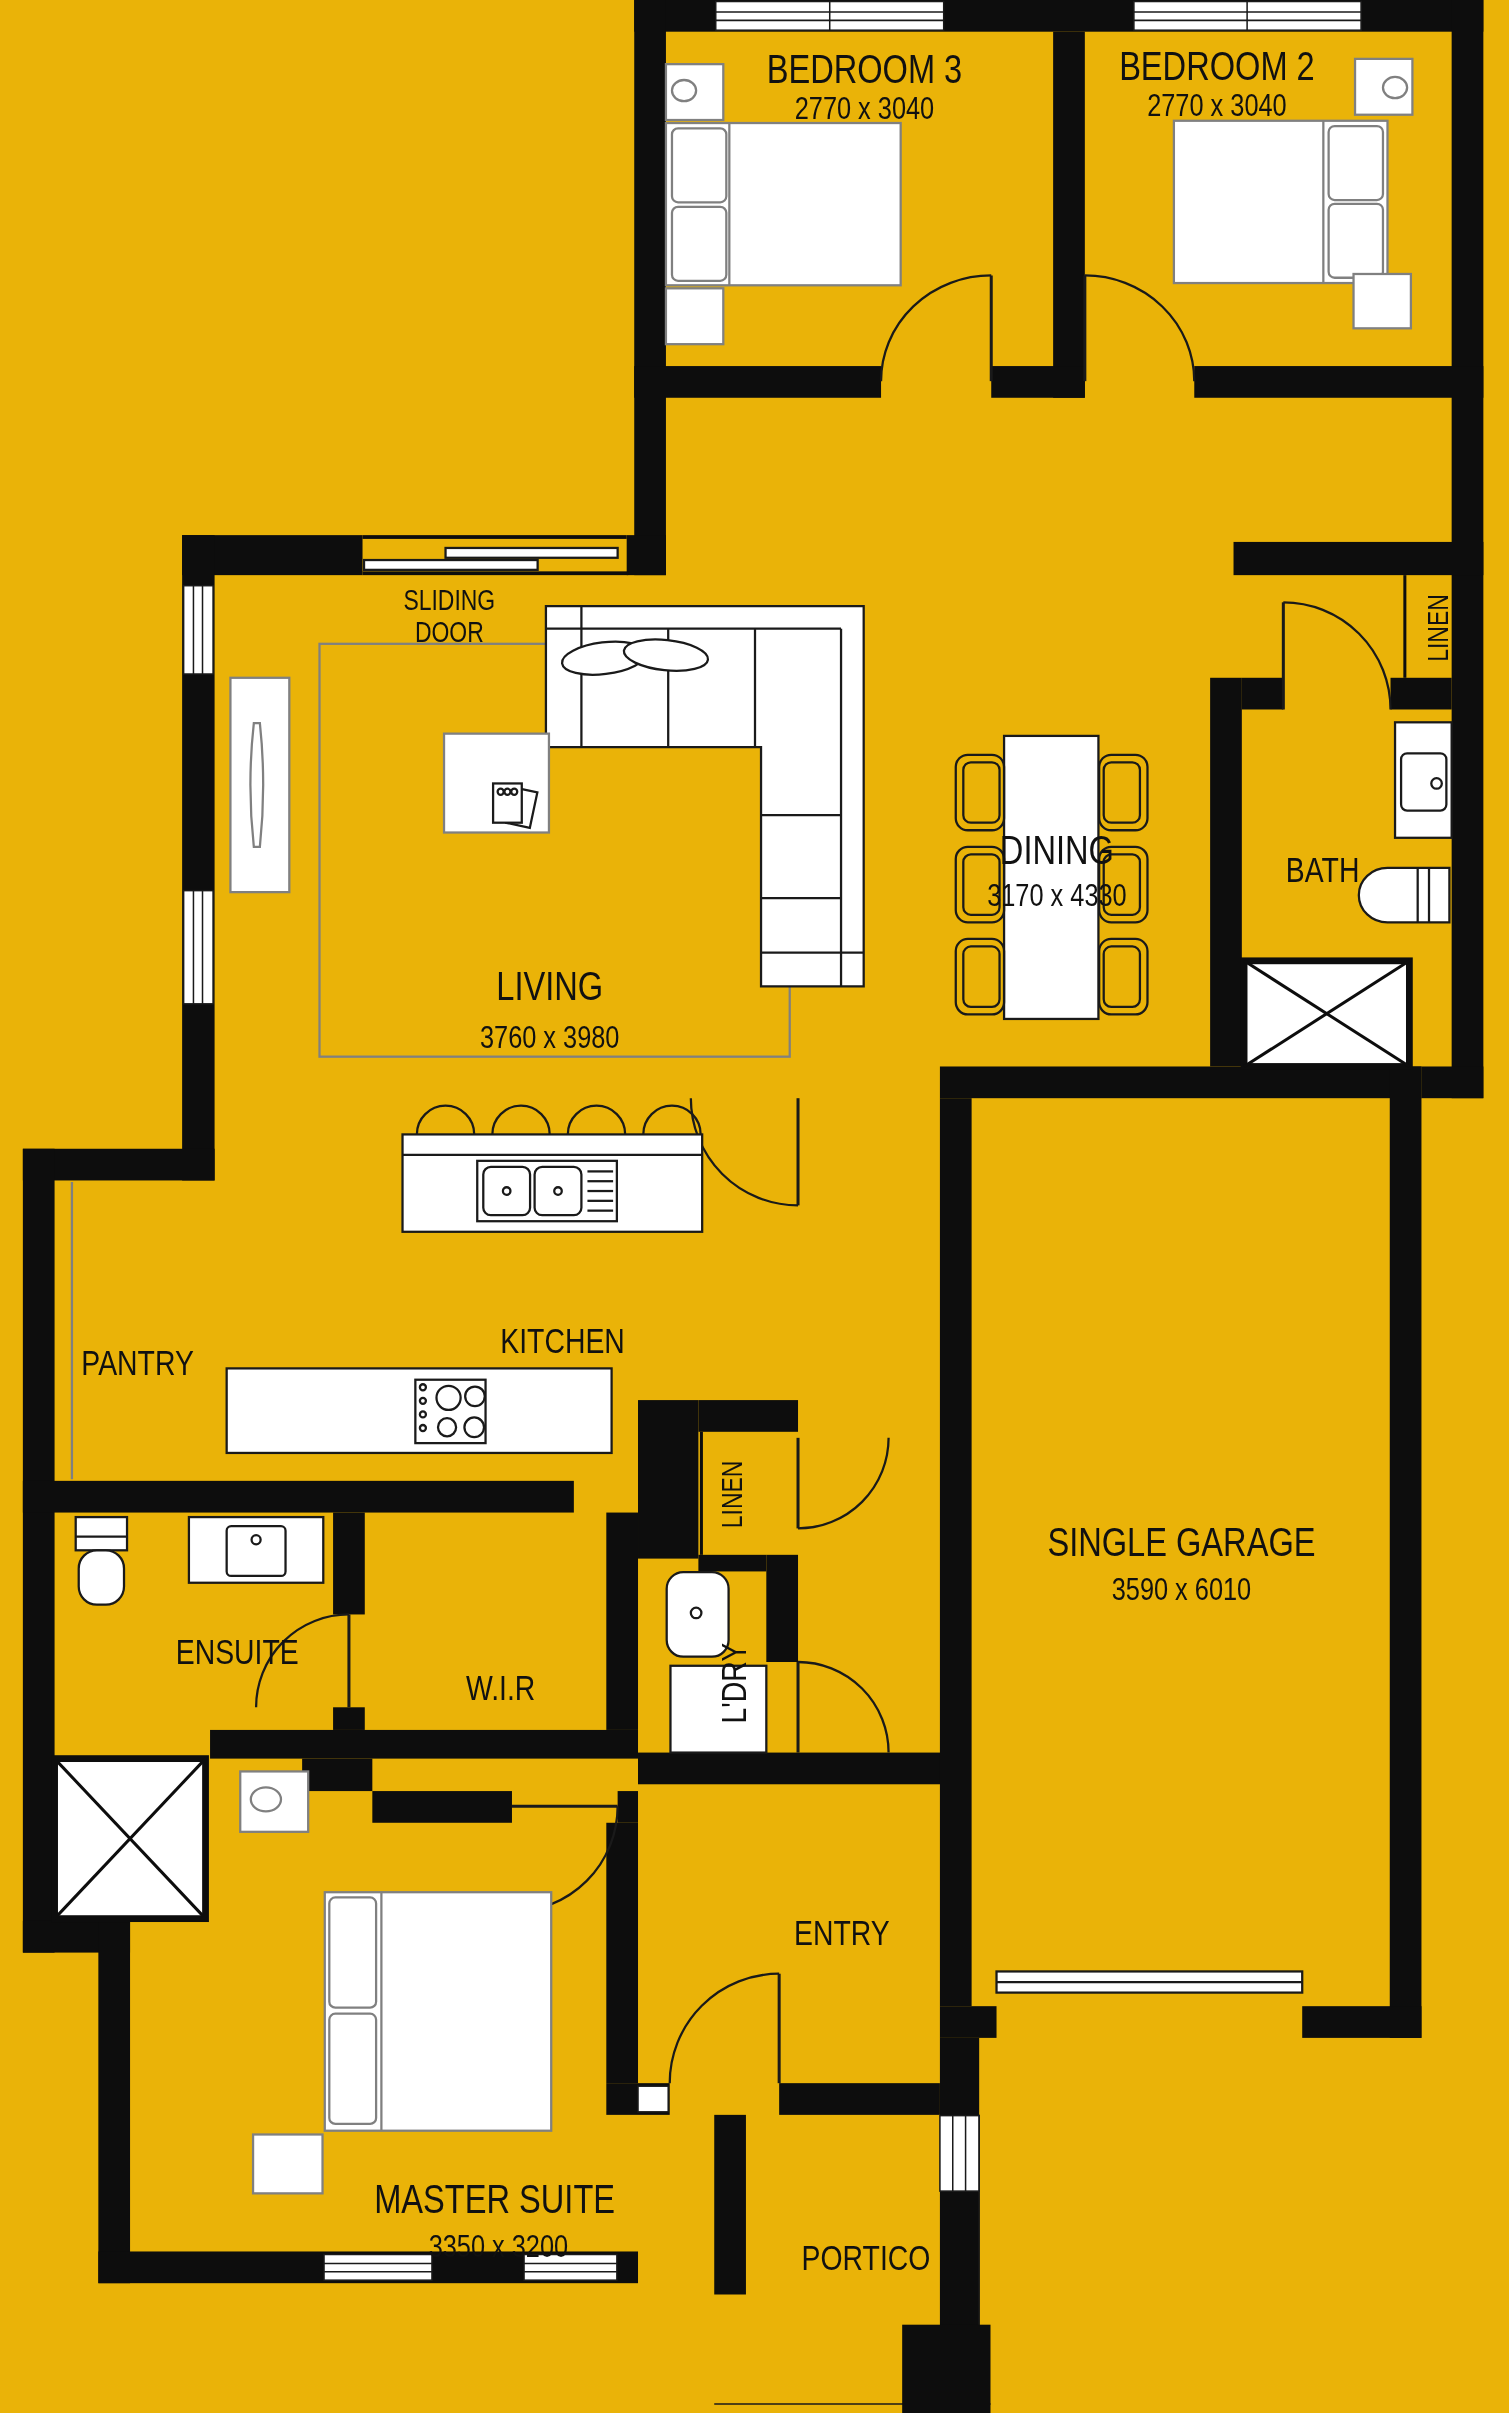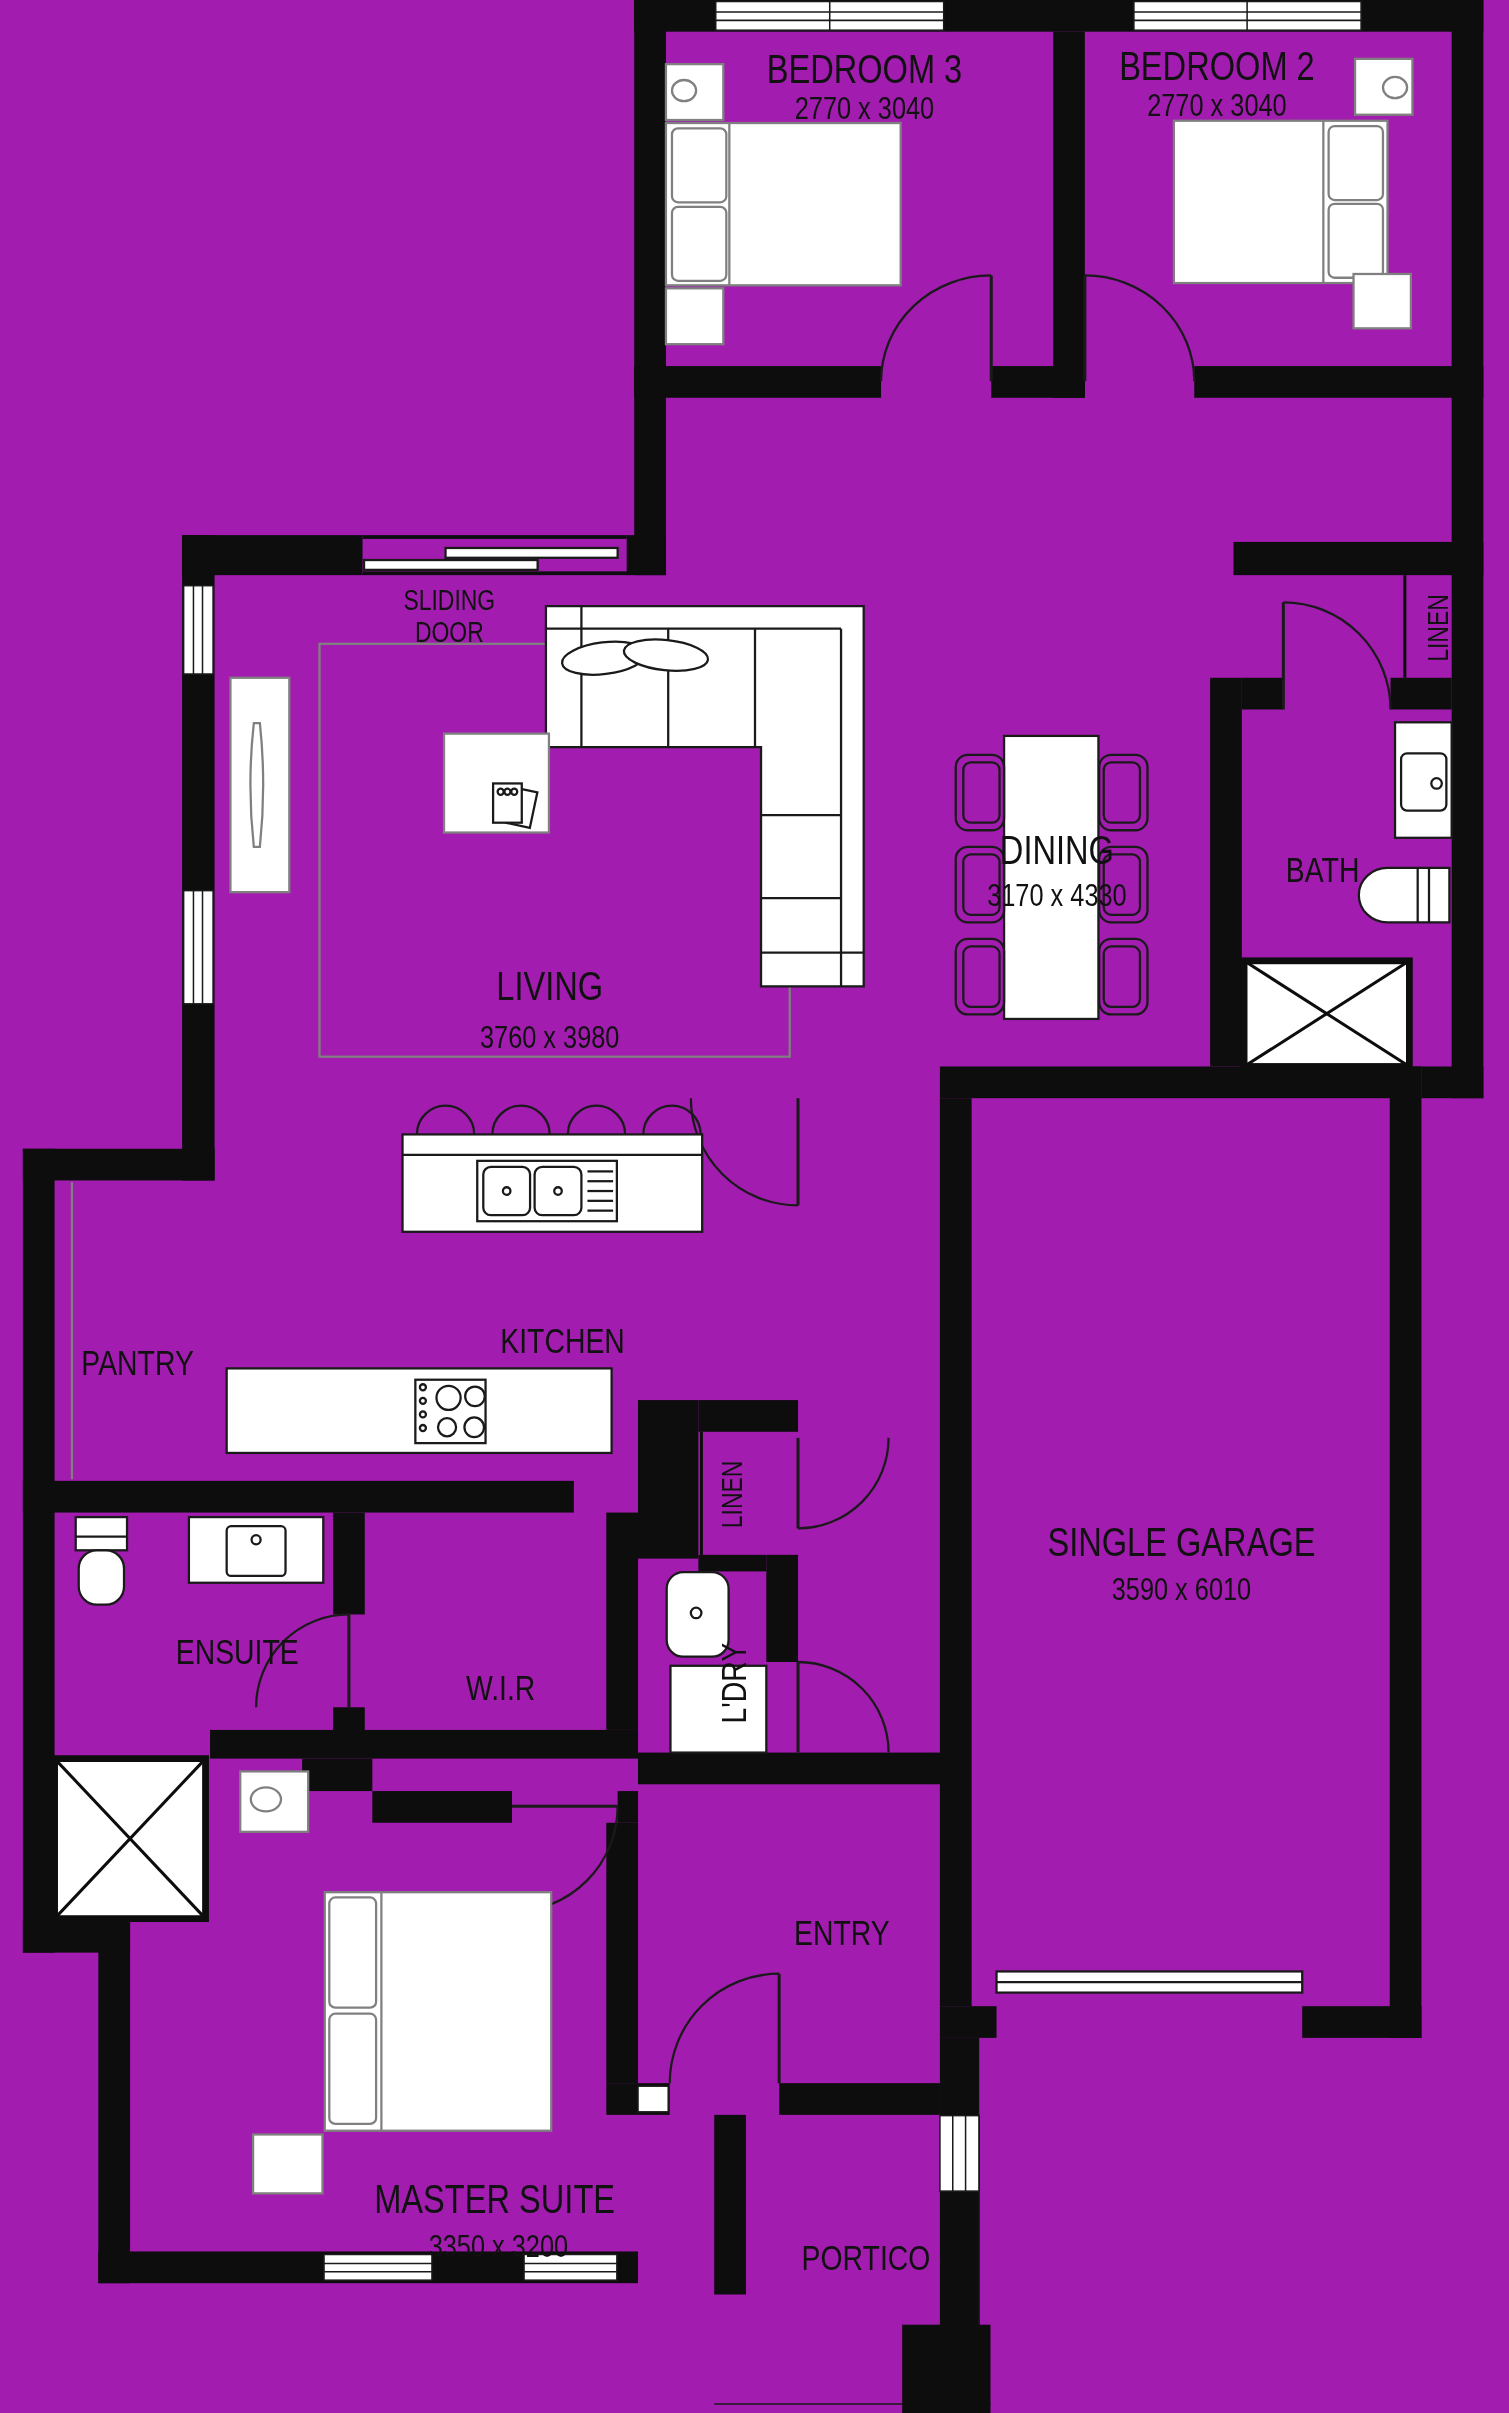--- a/index.html
+++ b/index.html
@@ -1,16 +1,16 @@
 <!DOCTYPE html>
 <html style="font-size:12px"><head>
 <meta charset="utf-8">
 <style>
   html,body{margin:0;padding:0;background:#fff;}
-  .page{width:1510px;height:2413px;position:relative;background:#a21caf;}
+  .page{width:1510px;height:2413px;position:relative;background:#eab308;}
   svg{display:block;}
   .wall{fill:#0d0d0d;stroke:none;}
   .win{fill:#ffffff;stroke:#1a1a1a;stroke-width:2;}
   .wline{stroke:#1a1a1a;stroke-width:2;fill:none;}
   .fx{fill:#ffffff;stroke:#1a1a1a;stroke-width:3;}
   .fxl{stroke:#1a1a1a;stroke-width:3;fill:none;}
   .furn{fill:#ffffff;stroke:#808080;stroke-width:3;}
   .furnl{stroke:#808080;stroke-width:3;fill:none;}
   .arc{stroke:#1a1a1a;stroke-width:3;fill:none;}
   .leaf{stroke:#1a1a1a;stroke-width:4;fill:none;}

